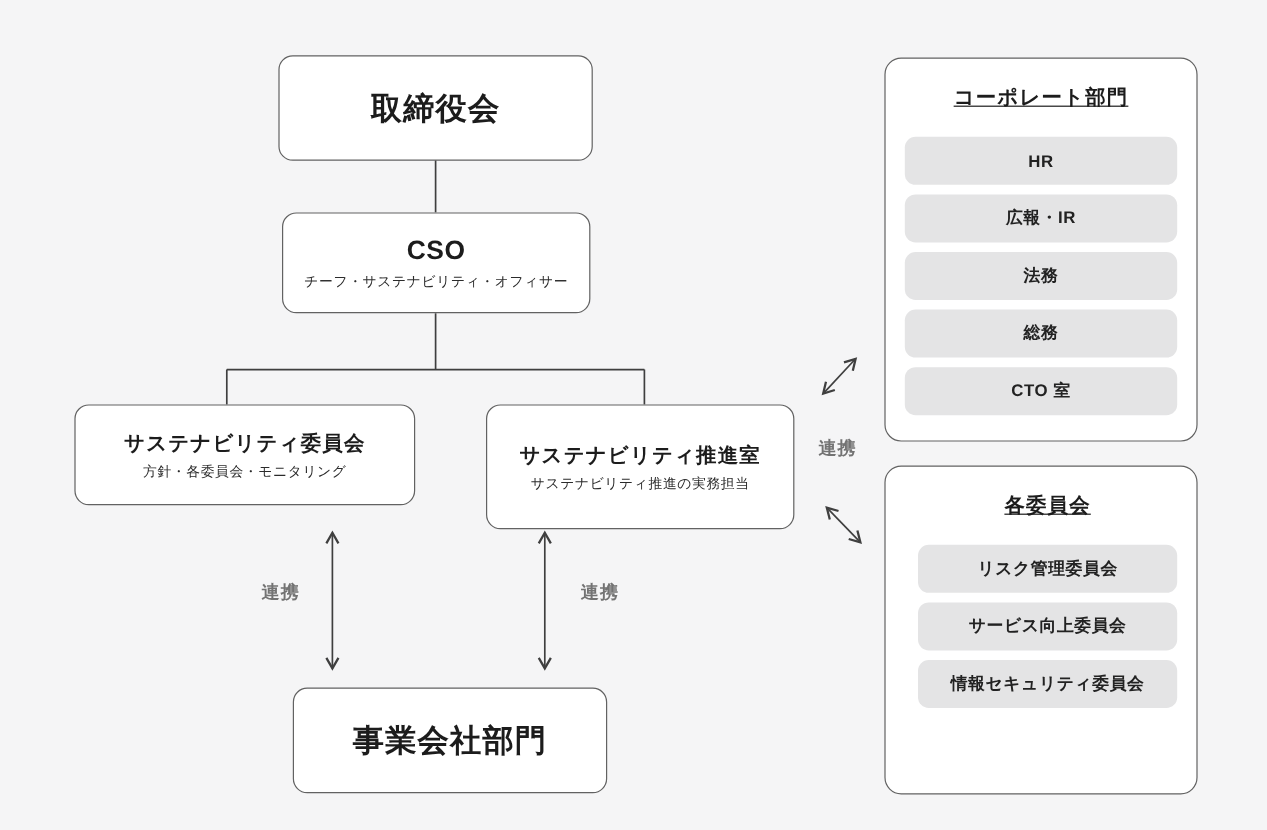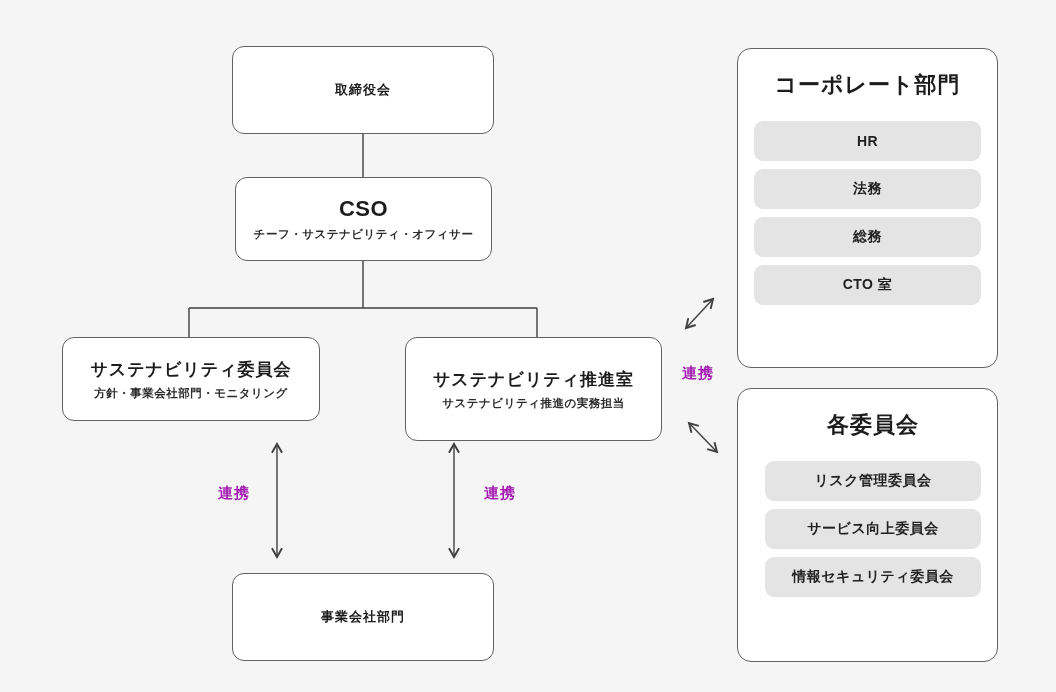--- a/index.html
+++ b/index.html
@@ -31,45 +31,46 @@
     align-items:center;
     justify-content:center;
     text-align:center;
   }
   .box .title{
     font-weight:700;
     font-size:17px;
     letter-spacing:1px;
     color:#1c1c1c;
   }
-  .box .title.lg{font-size:13px;}
+  .box .title.lg{font-size:26px;}
   .box .title.xl{font-size:22px;letter-spacing:0.5px;}
   .box .subtitle{
-    font-weight:700;
+    font-weight:400;
     font-size:11.5px;
     letter-spacing:0.5px;
     color:#2b2b2b;
     margin-top:5px;
   }
   .panel{
     position:absolute;
     background:#ffffff;
     border:1.5px solid #626262;
     border-radius:14px;
     box-sizing:border-box;
     padding:21px 16px 16px 16px;
     display:flex;
     flex-direction:column;
   }
   .panel-title{
     text-align:center;
     font-weight:700;
-    font-size:22px;
+    font-size:17px;
     letter-spacing:1px;
     margin-bottom:21px;
+    text-decoration:underline;
   }
   .pill{
     background:#e4e4e5;
     border-radius:9px;
     height:40px;
     flex:0 0 40px;
     display:flex;
     align-items:center;
     justify-content:center;
     font-size:14px;
@@ -77,21 +78,21 @@
     letter-spacing:0.5px;
     margin-bottom:8px;
     color:#222;
   }
   .pill:last-child{margin-bottom:12px;}
   .link-label{
     position:absolute;
     font-size:15px;
     font-weight:600;
     letter-spacing:1px;
-    color:#a21caf;
+    color:#737373;
     width:48px;
     text-align:center;
   }
 </style>
 </head>
 <body>
 
 <div class="canvas">
 
   <svg class="lines" width="1056" height="692" viewBox="0 0 1056 692">
@@ -116,41 +117,42 @@
 
   <div class="box" style="left:232px;top:46px;width:262px;height:88px;">
     <div class="title lg">取締役会</div>
   </div>
 
   <div class="box" style="left:235px;top:177px;width:257px;height:84px;">
     <div class="title xl">CSO</div>
     <div class="subtitle">チーフ・サステナビリティ・オフィサー</div>
   </div>
 
-  <div class="box" style="left:62px;top:337px;width:258px;height:84px;">
+  <div class="box" style="left:62px;top:337px;width:284px;height:84px;">
     <div class="title">サステナビリティ委員会</div>
-    <div class="subtitle">方針・事業会社部門・モニタリング</div>
+    <div class="subtitle">方針・各委員会・モニタリング</div>
   </div>
 
   <div class="box" style="left:405px;top:337px;width:257px;height:104px;">
     <div class="title">サステナビリティ推進室</div>
     <div class="subtitle">サステナビリティ推進の実務担当</div>
   </div>
 
-  <div class="box" style="left:232px;top:573px;width:262px;height:88px;">
+  <div class="box" style="left:244px;top:573px;width:262px;height:88px;">
     <div class="title lg">事業会社部門</div>
   </div>
 
   <div class="link-label" style="left:210px;top:484px;">連携</div>
   <div class="link-label" style="left:476px;top:484px;">連携</div>
   <div class="link-label" style="left:674px;top:364px;">連携</div>
 
   <div class="panel" style="left:737px;top:48px;width:261px;height:320px;">
     <div class="panel-title">コーポレート部門</div>
     <div class="pill">HR</div>
+    <div class="pill">広報・IR</div>
     <div class="pill">法務</div>
     <div class="pill">総務</div>
     <div class="pill">CTO 室</div>
   </div>
 
   <div class="panel" style="left:737px;top:388px;width:261px;height:274px;padding-left:27px;">
     <div class="panel-title">各委員会</div>
     <div class="pill">リスク管理委員会</div>
     <div class="pill">サービス向上委員会</div>
     <div class="pill">情報セキュリティ委員会</div>

